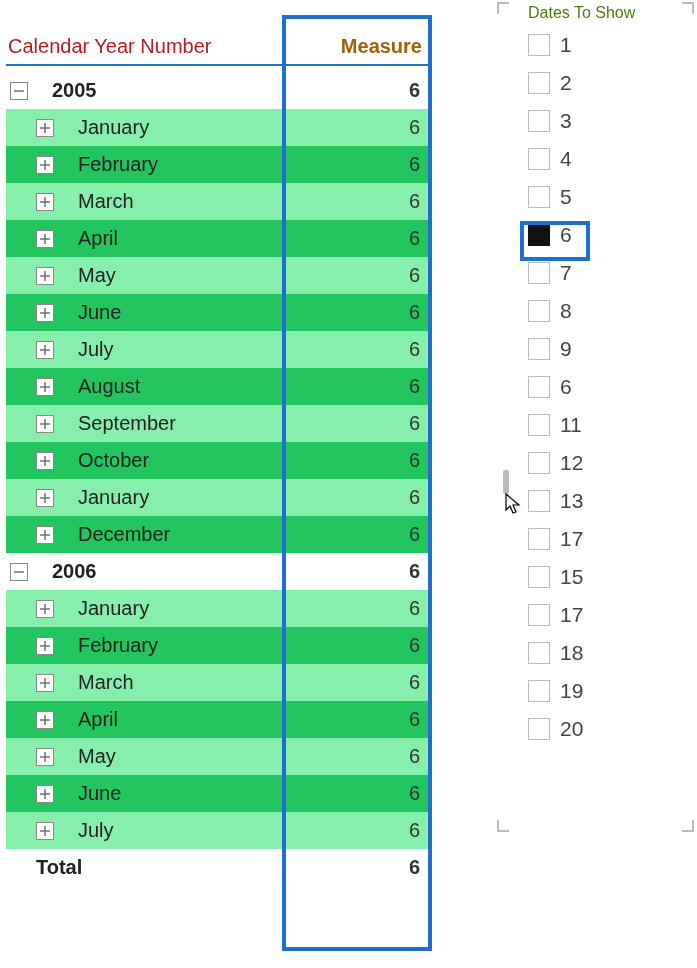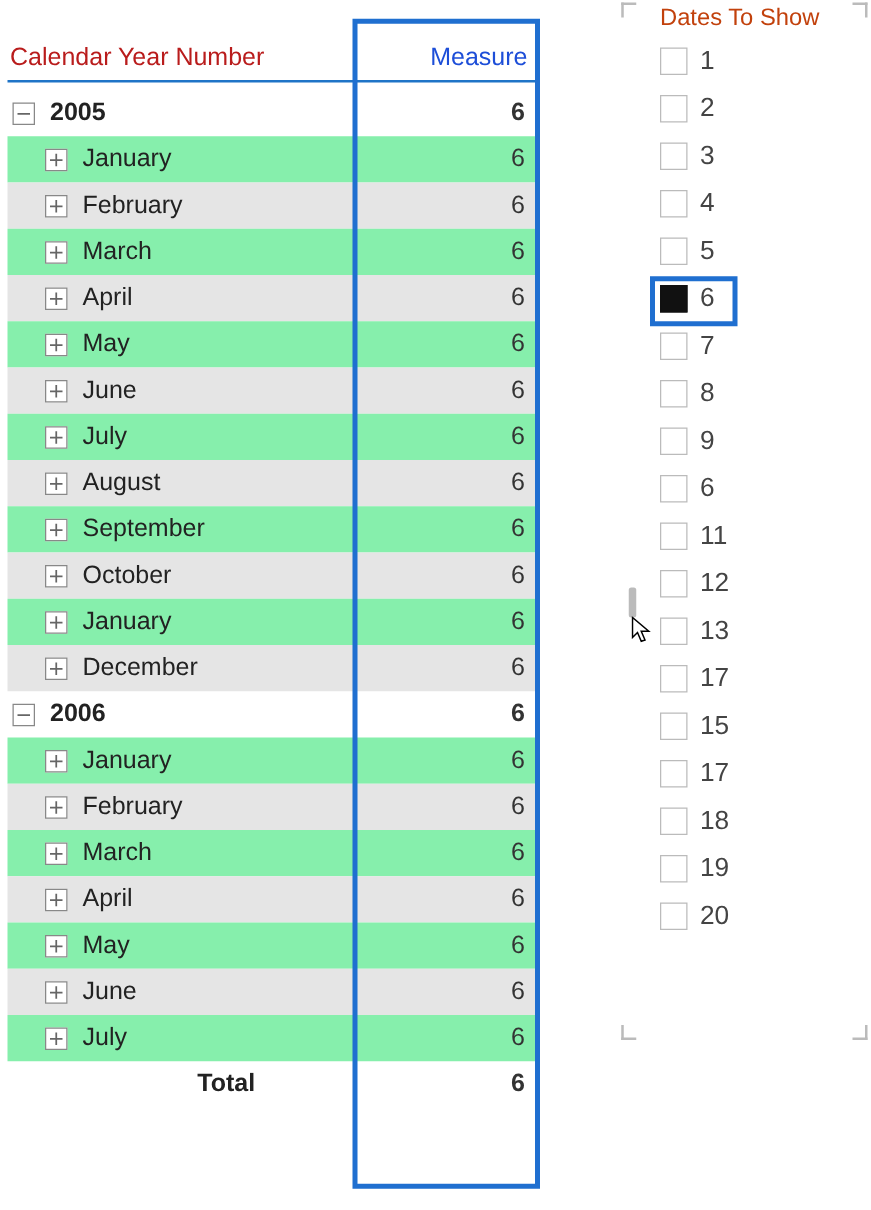--- a/index.html
+++ b/index.html
@@ -36,61 +36,61 @@
   .col-name {
     flex: 0 0 290px;
     padding: 4px 2px 6px 2px;
     color: #b91c1c;
     font-weight: 400;
   }
   .col-measure {
     flex: 1 1 auto;
     padding: 4px 6px 6px 0;
     text-align: right;
-    color: #1d4ed8;
-    font-weight: 400;
+    color: #a16207;
+    font-weight: 700;
   }
   .matrix-body {
     margin-top: 6px;
   }
   .row {
     display: flex;
     align-items: center;
     height: 37px;
   }
   .row .cell-name {
     flex: 0 0 290px;
     display: flex;
     align-items: center;
-    gap: 12px;
+    gap: 24px;
   }
   .row .cell-measure {
     flex: 1 1 auto;
     text-align: right;
     padding-right: 8px;
     color: #333;
   }
   .row-year {
     font-weight: 600;
   }
   .row-year .cell-measure { font-weight: 700; }
   .row-month {
     background: #86efac;
   }
   .row-month.alt {
-    background: #e5e5e5;
+    background: #22c55e;
   }
   .row-total {
     font-weight: 700;
   }
   .row-total .cell-measure { font-weight: 700; }
 
   .indent-0 { padding-left: 4px;  }
   .indent-1 { padding-left: 30px; }
-  .indent-total { padding-left: 30px; justify-content: center; }
+  .indent-total { padding-left: 30px; }
 
   .toggle-box {
     display: inline-flex;
     align-items: center;
     justify-content: center;
     width: 18px;
     height: 18px;
     border: 1px solid #888;
     box-sizing: border-box;
     line-height: 0;
@@ -110,22 +110,22 @@
   }
 
   
   .slicer {
     position: absolute;
     left: 500px;
     top: 4px;
     width: 190px;
   }
   .slicer-title {
-    color: #c2410c;
-    font-size: 19px;
+    color: #4d7c0f;
+    font-size: 16px;
     margin-bottom: 4px;
     padding-left: 28px;
   }
   .slicer-body {
     padding-left: 28px;
   }
   .slicer-item {
     display: flex;
     align-items: center;
     gap: 10px;

